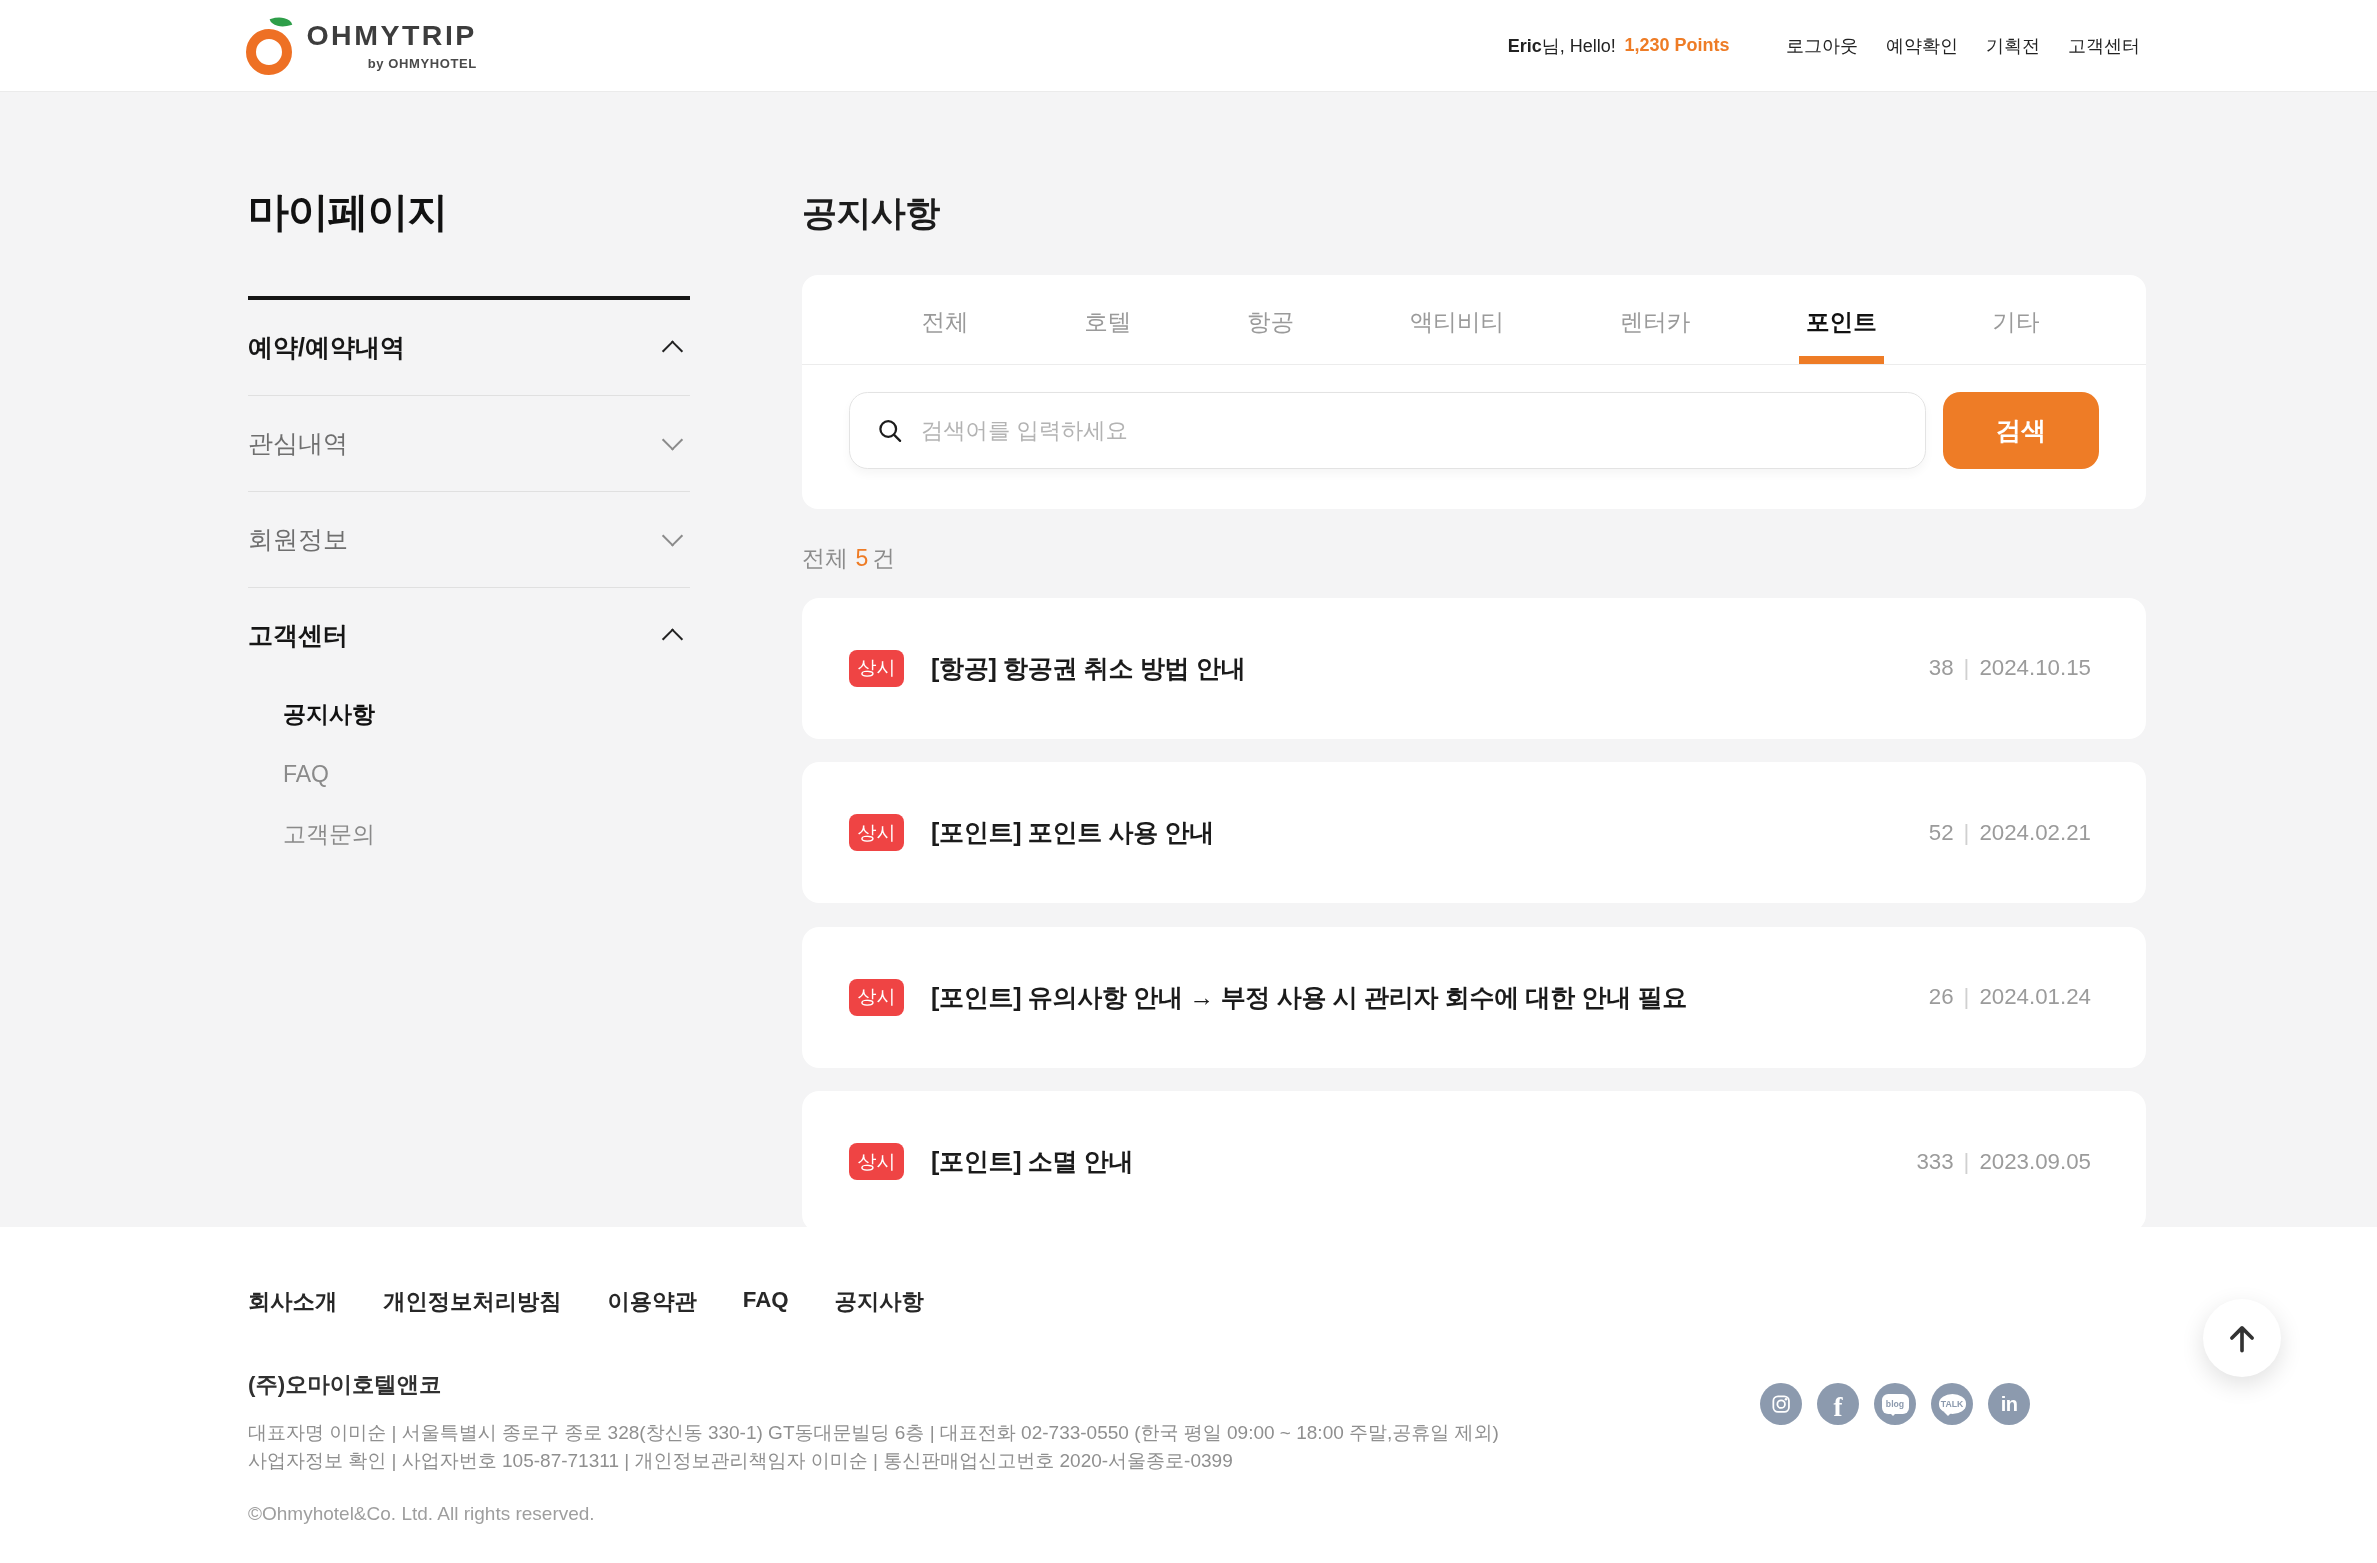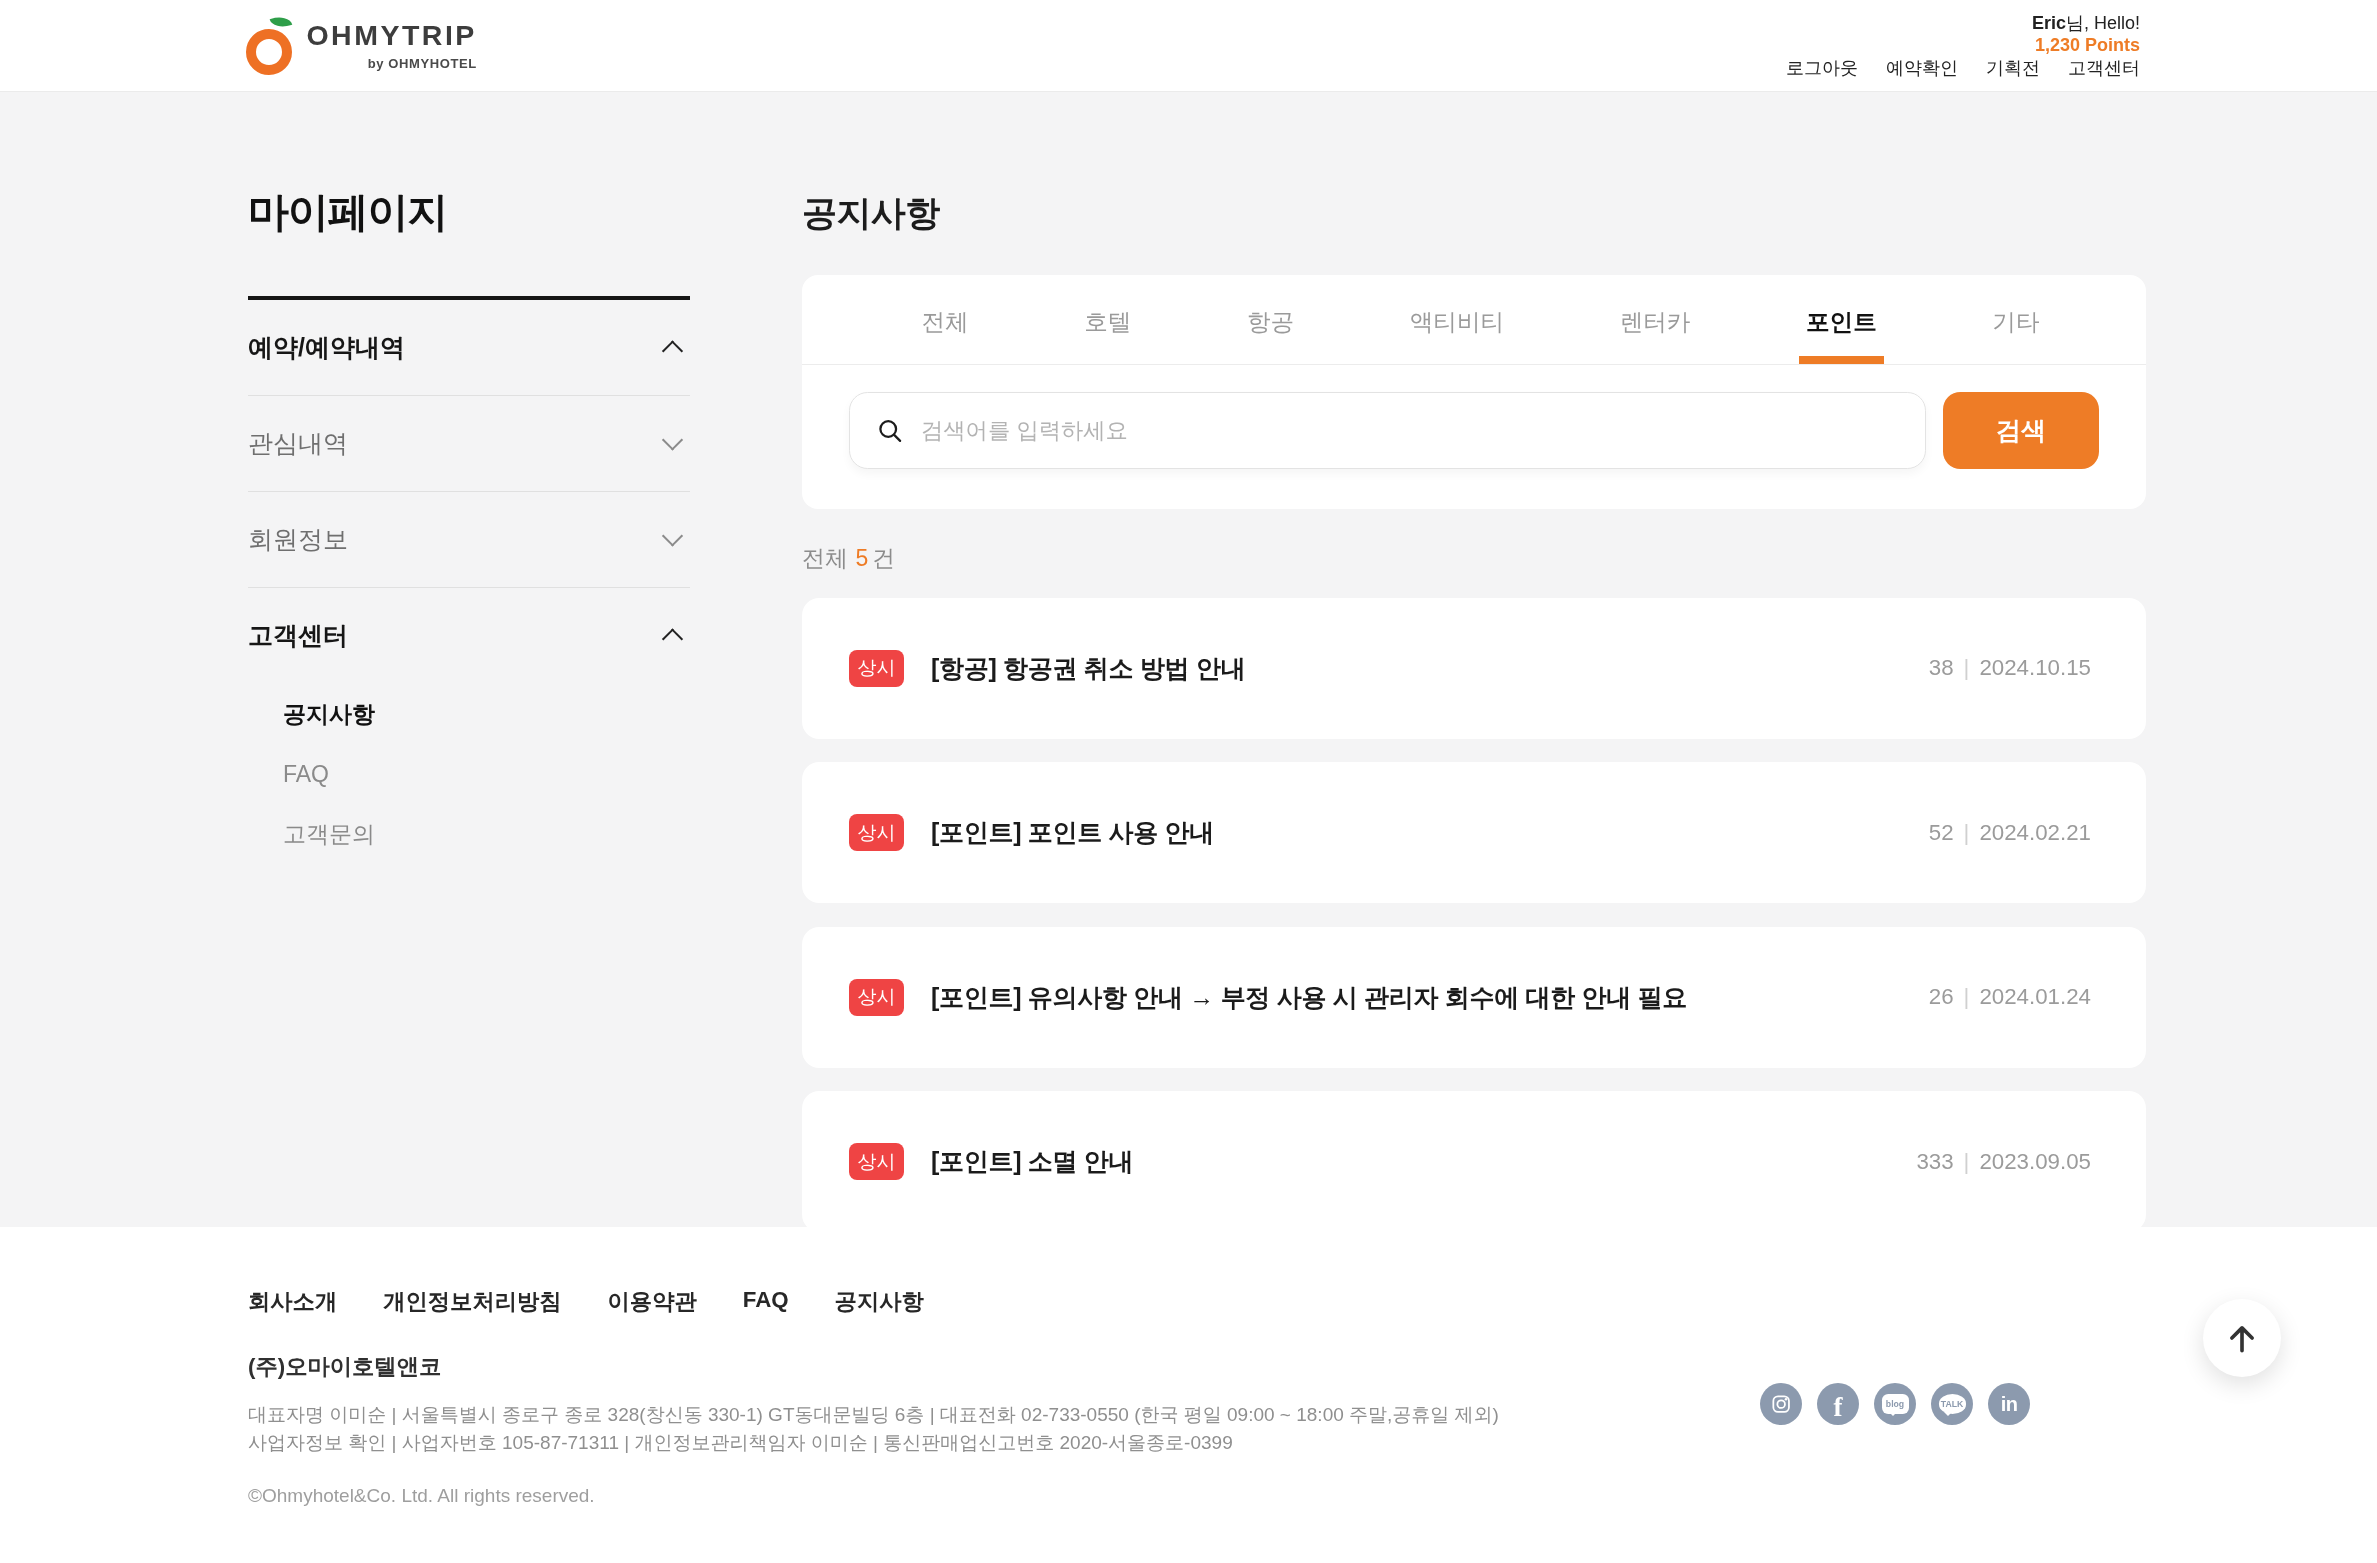--- a/index.html
+++ b/index.html
@@ -25,21 +25,21 @@
     background:linear-gradient(#fff,#fff);
   }
   .logo-leaf {
     position:absolute; top:1.2px; left:25px; width:20px; height:12.4px;
     background:#2e9e49; border-radius:2% 100% 2% 100%;
     transform:rotate(-18deg);
   }
   .logo-text { display:flex; flex-direction:column; line-height:1; }
   .logo-brand { font-size:28.5px; font-weight:800; letter-spacing:2.5px; color:#3d3d3d; }
   .logo-byline { font-size:13px; font-weight:600; color:#4a4a4a; letter-spacing:0.6px; margin-top:7.4px; text-align:right; }
-  .header-right { display:flex; align-items:flex-end; font-size:18px;flex-direction:column; }
+  .header-right { display:flex; align-items:center; font-size:18px; }
   .greet { color:#222; }
   .greet-name { font-weight:800; }
   .points { color:#ee7c26; font-weight:700; margin-left:8.7px; }
   .top-nav { display:flex; margin-left:28.5px; }
   .top-nav a { color:#222; text-decoration:none; margin-left:28px; cursor:pointer; }
 
   
   .page {
     display:flex; padding:93px 231px 0 248px; height:1135px;
   }
@@ -119,21 +119,21 @@
   .notice-meta { margin-left:auto; font-size:22.3px; color:#9b9b9b; white-space:nowrap; }
   .notice-meta .sep { color:#d0d0d0; margin:0 10px; }
 
   
   footer {
     background:#fff; height:337px; padding:60px 231px 0 248px; position:relative;
   }
   .f-links { display:flex; gap:46px; font-size:22.3px; color:#272727; }
   .f-links a { color:#272727; text-decoration:none; font-weight:600; cursor:pointer; }
   .f-links a.heavy { font-weight:800; }
-  .f-company { margin-top:35px; font-size:22.3px; font-weight:800; color:#303030; }
+  .f-company { margin-top:53px; font-size:22.3px; font-weight:800; color:#303030; }
   .f-info { margin-top:18.6px; font-size:19px; color:#8f8f8f; line-height:1.5; }
   .f-copy { margin-top:27px; font-size:19px; color:#9e9e9e; }
   .social { position:absolute; right:347px; top:156px; display:flex; gap:15px; }
   .s-circle {
     width:42px; height:42px; border-radius:50%; background:#8c9aae; color:#fff;
     display:flex; align-items:center; justify-content:center; cursor:pointer;
     font-weight:800; position:relative; overflow:hidden;
   }
   .s-circle .fb { font-size:27px; font-family:"Liberation Serif", serif; font-weight:700; margin-top:6.2px; }
   .s-circle .inn { font-size:20px; letter-spacing:-0.6px; }

